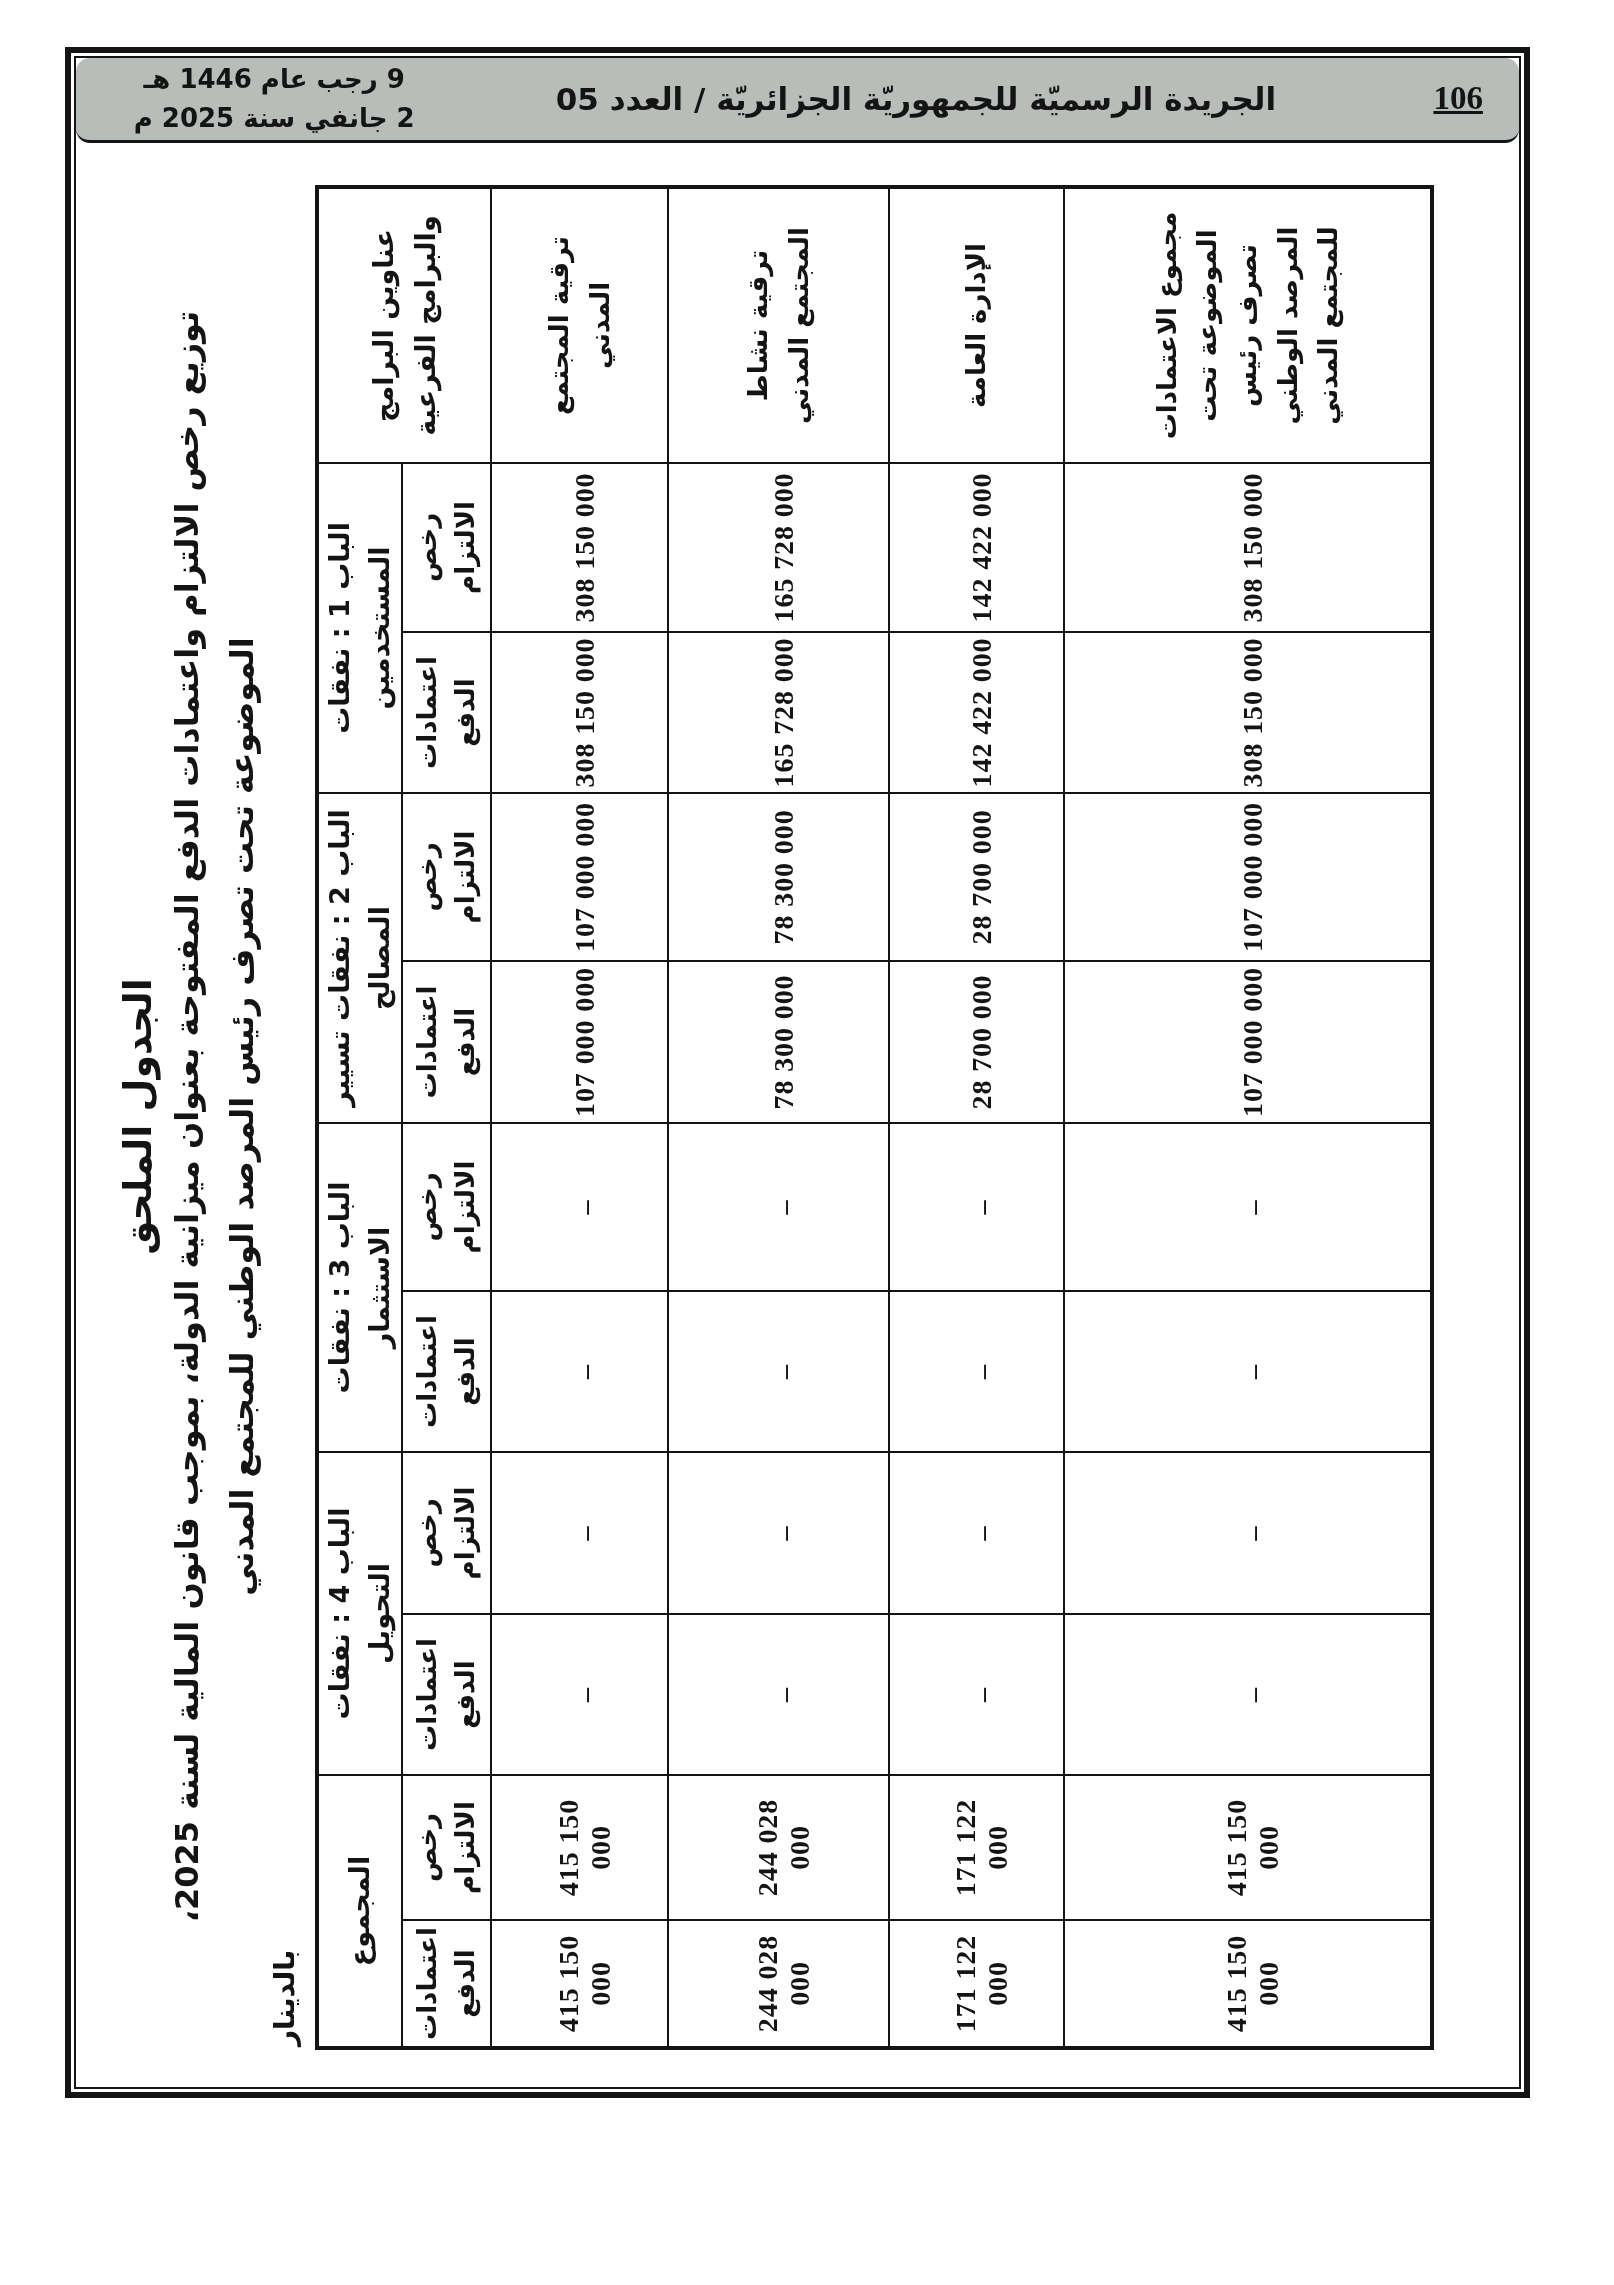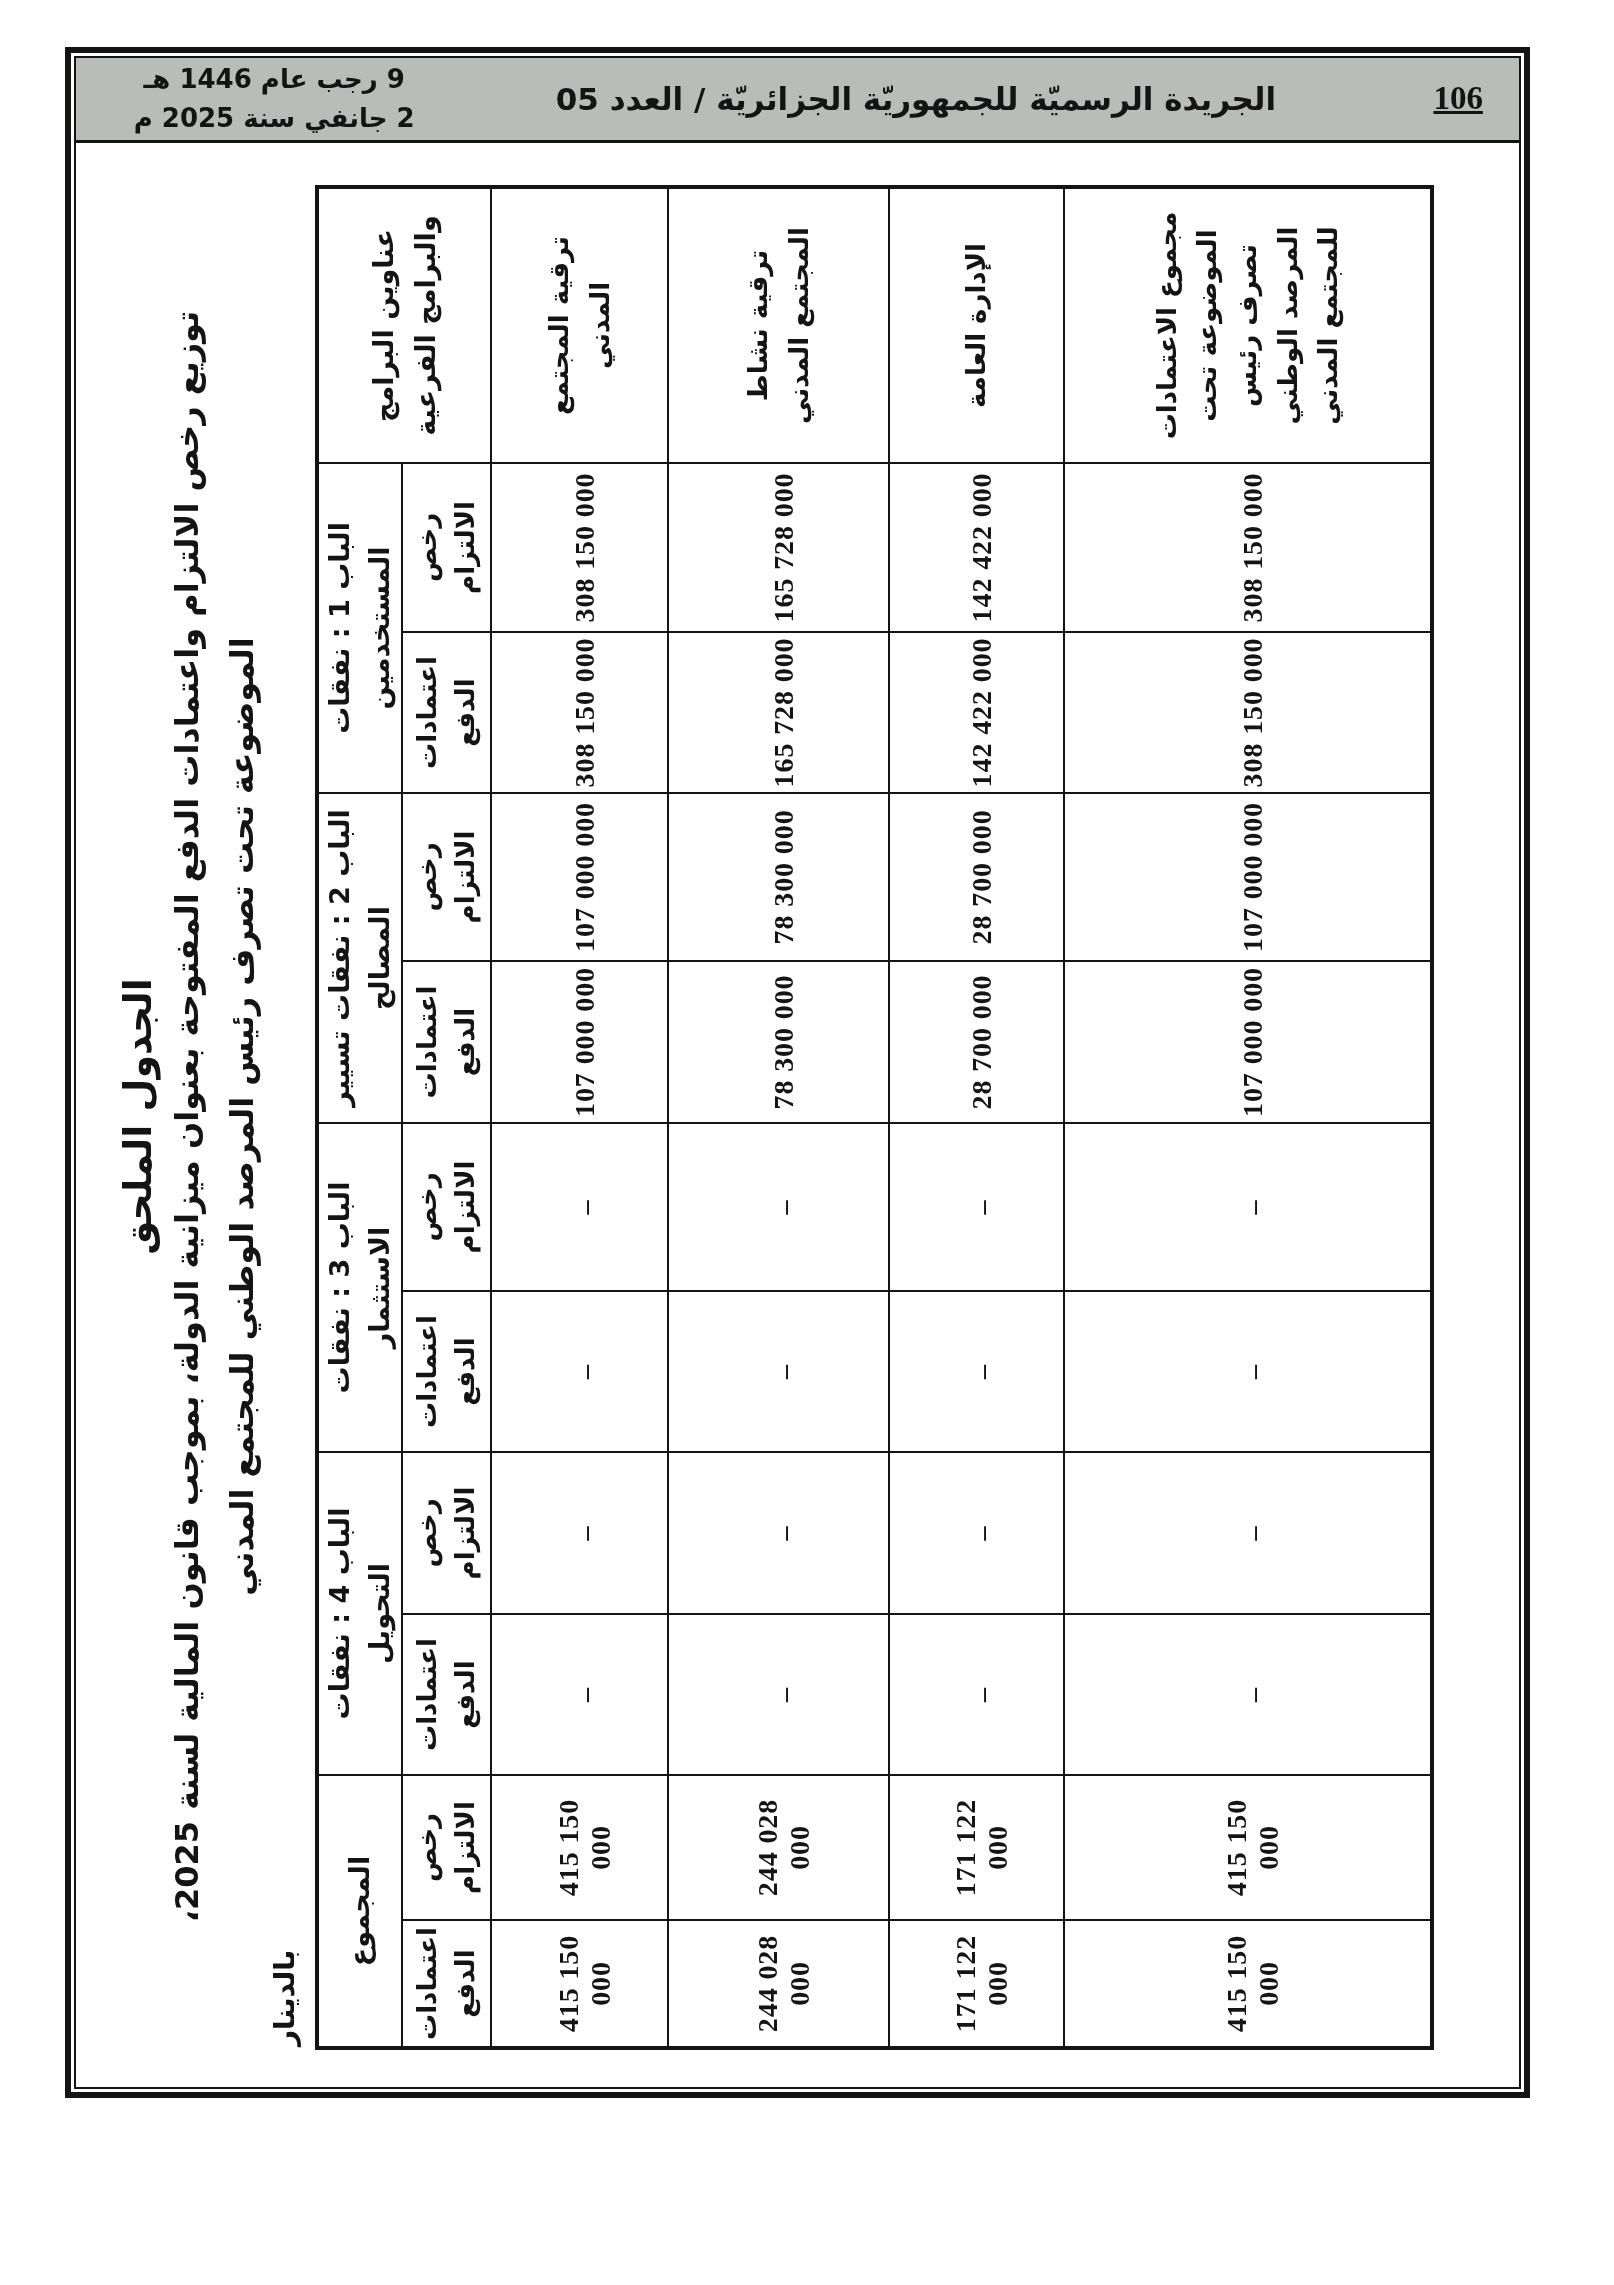--- a/index.html
+++ b/index.html
@@ -7,21 +7,21 @@
        font-family:"DejaVu Sans",sans-serif;color:#141414;}
 
   
   .frame{position:absolute;left:65px;top:47px;width:1453px;height:2039px;
          border:6.3px solid #141414;background:#ffffff;}
   .frame-inner{position:absolute;inset:2.7px;border:2.7px solid #141414;}
 
   
   .band{position:absolute;left:0;top:0;width:100%;height:85px;
         background:#b9bdba;border-bottom:3.6px solid #141414;
-        display:flex;align-items:center;box-sizing:border-box;padding:0 31px;}
+        display:flex;align-items:center;box-sizing:border-box;padding:0 31px;border-radius:14px;}
   .dates{text-align:center;font-weight:bold;font-size:26px;line-height:1.5;
          margin-left:27px;white-space:nowrap;}
   .masthead{flex:1;text-align:center;font-weight:bold;font-size:31px;white-space:nowrap;}
   .pageno{font-family:"Liberation Serif",serif;font-weight:bold;font-size:33px;
           margin-left:16.3px;margin-right:5.4px;text-decoration:underline;}
 
   
   .sheet-area{position:absolute;left:0;top:89px;width:1447px;height:1939px;overflow:hidden;}
   .sheet{position:absolute;left:0;top:0;width:1939px;height:1447px;
          transform:translateY(1939px) rotate(-90deg);transform-origin:0 0;

